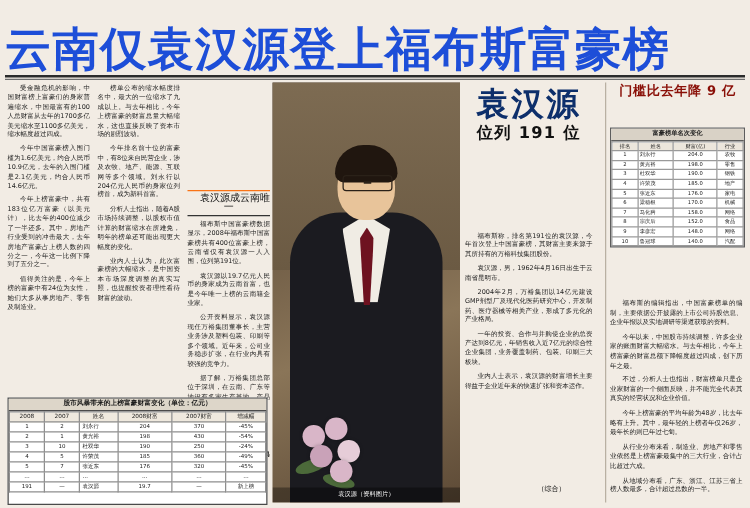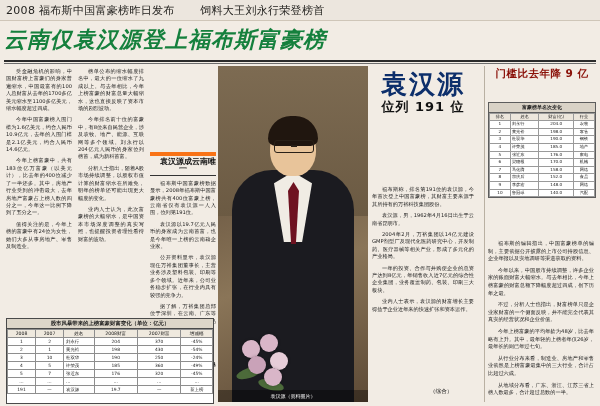--- a/index.html
+++ b/index.html
@@ -20,24 +20,23 @@
     position:absolute;left:6px;top:3px;font-size:11px;color:#23221f;letter-spacing:.3px;
     white-space:nowrap;
   }
   .topline .sep{display:inline-block;width:18px;}
 
   
   .masthead{
     position:absolute;left:4px;top:22px;width:476px;height:36px;
   }
   .masthead .mh{
-    font-size:22px;line-height:36px;font-weight:bold;color:#15803d;
+    font-size:37px;line-height:36px;font-weight:bold;color:#1d4ed8;
     letter-spacing:1px;white-space:nowrap;
     font-family:"DejaVu Sans","Liberation Sans",sans-serif;
-    font-style:italic;
   }
   .rule{
     position:absolute;left:4px;top:60px;width:592px;height:2px;background:#2b2b2b;
   }
   .rule2{
     position:absolute;left:4px;top:63px;width:592px;height:1px;background:#6d6d6d;
   }
 
   
   .col{position:absolute;font-size:5.2px;line-height:7.4px;color:#1c1c1c;text-align:justify;}
@@ -46,21 +45,21 @@
     font-size:9px;font-weight:bold;color:#111;margin:3px 0 3px 0;text-indent:0;
     letter-spacing:.5px;
   }
 
   #col1{left:6px;top:68px;width:66px;}
   #col2{left:78px;top:68px;width:66px;}
   #col3{left:150px;top:152px;width:66px;}
 
   
   .subhead-box{
-    font-size:8px;font-weight:bold;color:#111;border-top:4px solid #f97316;border-bottom:1px solid #333;
+    font-size:8px;font-weight:normal;color:#111;border-top:1px solid #f97316;border-bottom:1px solid #333;
     padding:2px 0;margin-bottom:3px;text-indent:0;text-align:center;
   }
 
   
   .photo{
     position:absolute;left:218px;top:66px;width:150px;height:336px;
     background:linear-gradient(160deg,#4b3b2c 0%,#6d5a44 30%,#8a7558 60%,#5d4a36 100%);
     overflow:hidden;
   }
   .ph-wall{
@@ -180,27 +179,20 @@
   }
   .endtag{
     position:absolute;left:430px;top:388px;font-size:5.6px;color:#111;
   }
 </style>
 </head>
 <body>
 
 <div class="page">
 
-  <div class="topstrip">
-    <div class="topline">
-      <span>2008 福布斯中国富豪榜昨日发布</span>
-      <span class="sep"></span>
-      <span>饲料大王刘永行荣登榜首</span>
-    </div>
-  </div>
 
   <div class="masthead">
     <div class="mh">云南仅袁汉源登上福布斯富豪榜</div>
   </div>
   <div class="rule"></div>
   <div class="rule2"></div>
 
   <div class="col" id="col1">
     <p>受金融危机的影响，中国财富榜上富豪们的身家普遍缩水，中国最富有的100人总财富从去年的1700多亿美元缩水至1100多亿美元，缩水幅度超过四成。</p>
     <p>今年中国富豪榜入围门槛为1.6亿美元，约合人民币10.9亿元，去年的入围门槛是2.1亿美元，约合人民币14.6亿元。</p>

